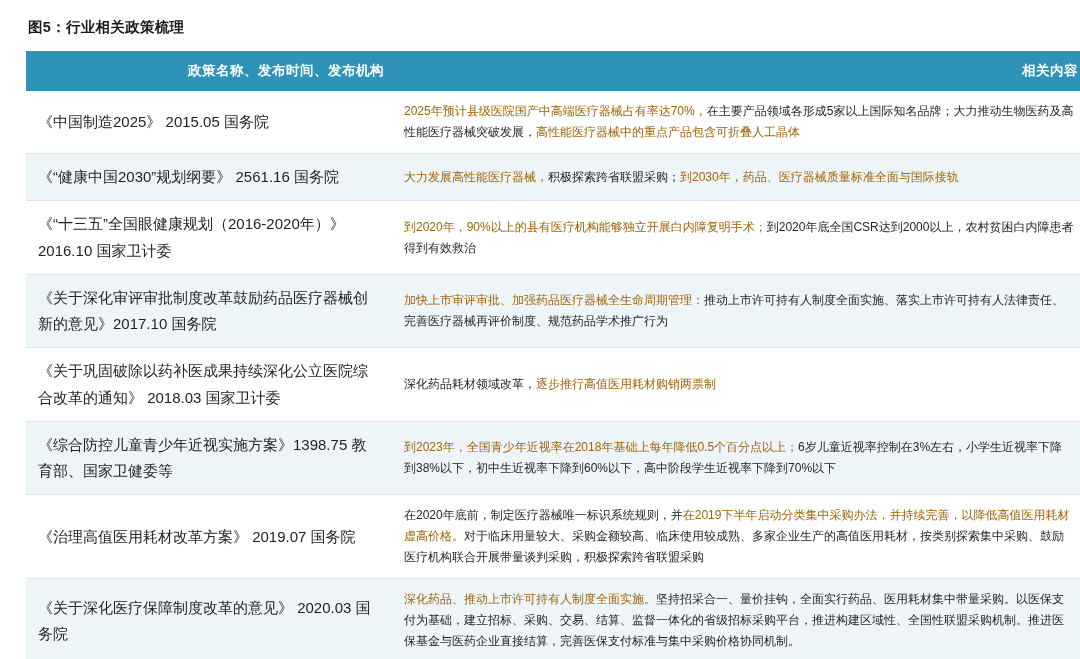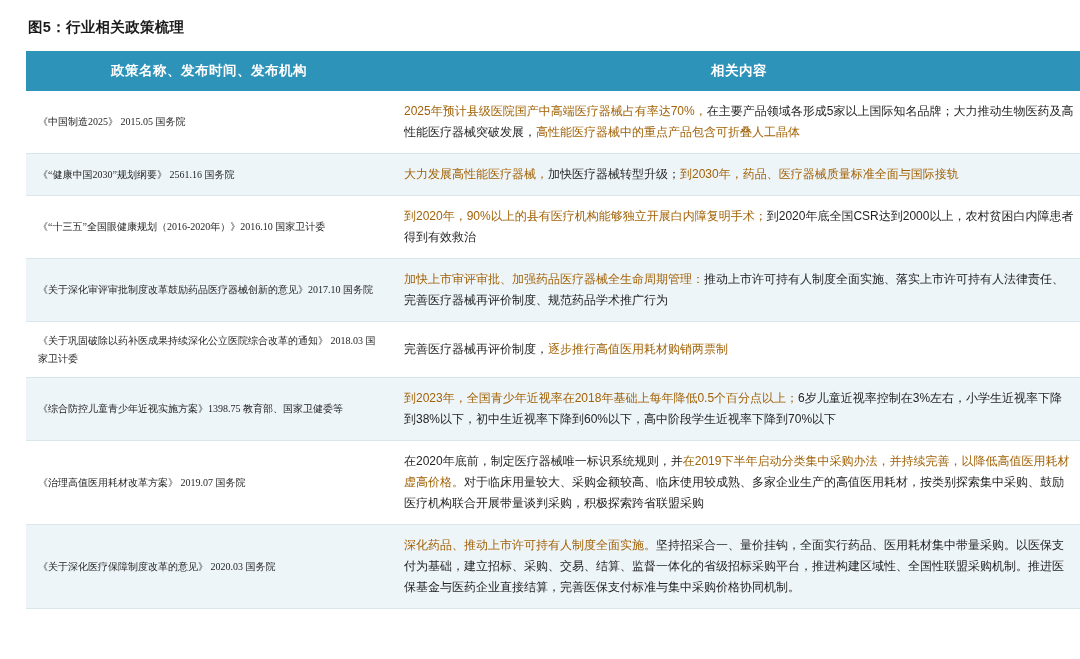--- a/index.html
+++ b/index.html
@@ -33,40 +33,39 @@
     border-collapse: collapse;
     table-layout: fixed;
     font-size: 12px;
   }
   table.policy-table thead th {
     background: #2e93b8;
     color: #ffffff;
     font-size: 13.5px;
     font-weight: bold;
     padding: 11px 8px;
-    text-align: center;
+    text-align: right;
     border: none;
     letter-spacing: 0.5px;
   }
   table.policy-table thead th.col-name { width: 350px; }
   table.policy-table thead th.col-content { width: 678px; }
   table.policy-table tbody td {
     border-bottom: 1px solid #d9e6ec;
     padding: 10px 12px;
     vertical-align: middle;
     line-height: 1.75;
     color: #1f1f1f;
   }
   table.policy-table tbody tr.alt td {
     background: #eef5f9;
   }
   td.name-cell {
-    font-size: 10px;
+    font-size: 15px;
     color: #1f1f1f;
-    font-family: Liberation Serif, serif;
   }
   td.content-cell {
     font-size: 12px;
   }
   .hl {
     color: #a16207;
   }
   .footer-note {
     margin-top: 9px;
     font-size: 12px;
@@ -88,33 +87,33 @@
         <th class="col-content">相关内容</th>
       </tr>
     </thead>
     <tbody id="table-body">
         <tr>
           <td class="name-cell">《中国制造2025》 2015.05 国务院</td>
           <td class="content-cell"><span class="hl">2025年预计县级医院国产中高端医疗器械占有率达70%，</span><span>在主要产品领域各形成5家以上国际知名品牌；大力推动生物医药及高性能医疗器械突破发展，</span><span class="hl">高性能医疗器械中的重点产品包含可折叠人工晶体</span></td>
         </tr>
         <tr class="alt">
           <td class="name-cell">《“健康中国2030”规划纲要》 2561.16 国务院</td>
-          <td class="content-cell"><span class="hl">大力发展高性能医疗器械，</span><span>加快医疗器械转型升级；</span><span class="hl">到2030年，药品、医疗器械质量标准全面与国际接轨</span></td>
+          <td class="content-cell"><span class="hl">大力发展高性能医疗器械，</span><span>积极探索跨省联盟采购；</span><span class="hl">到2030年，药品、医疗器械质量标准全面与国际接轨</span></td>
         </tr>
         <tr>
           <td class="name-cell">《“十三五”全国眼健康规划（2016-2020年）》2016.10 国家卫计委</td>
           <td class="content-cell"><span class="hl">到2020年，90%以上的县有医疗机构能够独立开展白内障复明手术；</span><span>到2020年底全国CSR达到2000以上，农村贫困白内障患者得到有效救治</span></td>
         </tr>
         <tr class="alt">
           <td class="name-cell">《关于深化审评审批制度改革鼓励药品医疗器械创新的意见》2017.10 国务院</td>
           <td class="content-cell"><span class="hl">加快上市审评审批、加强药品医疗器械全生命周期管理：</span><span>推动上市许可持有人制度全面实施、落实上市许可持有人法律责任、完善医疗器械再评价制度、规范药品学术推广行为</span></td>
         </tr>
         <tr>
           <td class="name-cell">《关于巩固破除以药补医成果持续深化公立医院综合改革的通知》 2018.03 国家卫计委</td>
-          <td class="content-cell"><span>完善医疗器械再评价制度，</span><span class="hl">逐步推行高值医用耗材购销两票制</span></td>
+          <td class="content-cell"><span>深化药品耗材领域改革，</span><span class="hl">逐步推行高值医用耗材购销两票制</span></td>
         </tr>
         <tr class="alt">
           <td class="name-cell">《综合防控儿童青少年近视实施方案》1398.75 教育部、国家卫健委等</td>
           <td class="content-cell"><span class="hl">到2023年，全国青少年近视率在2018年基础上每年降低0.5个百分点以上；</span><span>6岁儿童近视率控制在3%左右，小学生近视率下降到38%以下，初中生近视率下降到60%以下，高中阶段学生近视率下降到70%以下</span></td>
         </tr>
         <tr>
           <td class="name-cell">《治理高值医用耗材改革方案》 2019.07 国务院</td>
           <td class="content-cell"><span>在2020年底前，制定医疗器械唯一标识系统规则，并</span><span class="hl">在2019下半年启动分类集中采购办法，并持续完善，以降低高值医用耗材虚高价格。</span><span>对于临床用量较大、采购金额较高、临床使用较成熟、多家企业生产的高值医用耗材，按类别探索集中采购、鼓励医疗机构联合开展带量谈判采购，积极探索跨省联盟采购</span></td>
         </tr>
         <tr class="alt">

